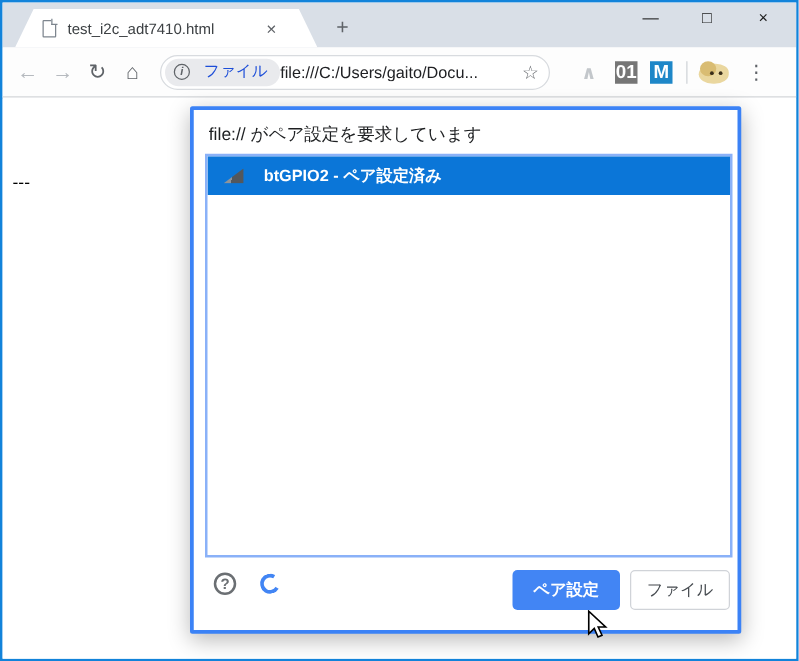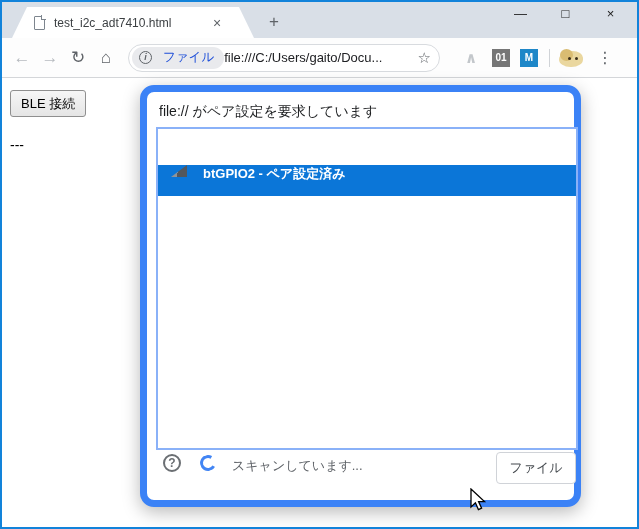--- a/index.html
+++ b/index.html
@@ -34,47 +34,47 @@
              border:1px solid #d8dbdf; border-radius:14px; display:flex; align-items:center; }
   .chip { display:flex; align-items:center; height:22px; margin-left:3px; padding:0 10px 0 7px;
           background:#e9eaed; border-radius:11px; cursor:pointer; }
   .info-icon { width:13px; height:13px; border:1.5px solid #5f6368; border-radius:50%;
                font-size:9px; line-height:10px; text-align:center; color:#5f6368; font-style:italic; font-weight:bold; }
   .chip-label { margin-left:11px; font-size:12.5px; color:#1d4ed8; }
   .url-text { font-size:13px; color:#202124; white-space:nowrap; overflow:hidden; width:178px; }
   .star { position:absolute; right:8px; font-size:15px; color:#5f6368; cursor:pointer; }
   .ext-area { display:flex; align-items:center; margin-left:20px; }
   .acrobat { font-size:15px; font-weight:bold; color:#c3c7cb; width:22px; text-align:center; cursor:pointer; }
-  .badge { width:18px; height:18px; margin-left:10px; color:#fff; font-size:10px; font-weight:bold;
+  .badge { width:18px; height:18px; margin-left:10px; color:#fff; font-size:15px; font-weight:bold;
            text-align:center; line-height:18px; cursor:pointer; }
   .badge-01 { background:var(--badge-gray,#767676); }
   .badge-m  { background:var(--badge-blue,#1e87c8); }
   .vsep { width:1px; height:18px; background:#d0d3d7; margin-left:11px; }
   .hamster { position:relative; width:24px; height:20px; margin-left:9px; cursor:pointer; }
   .h-body { position:absolute; left:0; top:3px; width:24px; height:16px; background:#ead79f;
             border-radius:55% 45% 50% 50%; }
   .h-patch { position:absolute; left:1px; top:1px; width:13px; height:12px; background:#d9bc72; border-radius:50%; }
   .h-eye { position:absolute; width:3px; height:3px; background:#3a2e1a; border-radius:50%; top:9px; }
   .menu-dots { margin-left:12px; font-size:16px; color:#5f6368; width:20px; text-align:center; cursor:pointer; }
 
   
   .content { position:absolute; left:0; top:77px; width:635px; height:448px; background:#fff; }
   .ble-btn { position:absolute; left:8px; top:11px; height:27px; padding:0 10px; font-size:13px; color:#000;
              background:linear-gradient(#f6f6f6,#e5e5e5); border:1px solid #8f8f8f; border-radius:3px;
              font-family:"Liberation Sans","DejaVu Sans",sans-serif; cursor:pointer; }
   .status-text { position:absolute; left:8px; top:58px; font-size:14px; color:#000; }
 
   
-  .dialog { position:absolute; left:138px; top:83px; width:441px; height:422px; background:#fff;
-            border:7px solid #3b82f6; border-radius:14px;
+  .dialog { position:absolute; left:150px; top:83px; width:441px; height:422px; background:#fff;
+            border:3px solid #3b82f6; border-radius:2px;
             box-shadow:0 5px 18px rgba(0,0,0,0.28); }
   .dlg-title { position:absolute; left:12px; top:11px; font-size:14px; color:#1d1f21; }
   .device-list { position:absolute; left:9px; top:35px; width:422px; height:323px; background:#fff;
                  border:2px solid var(--list-border,#8ab1f8); overflow:hidden; }
-  .device-row { height:31px; background:var(--accent-blue,#0b76d8); display:flex; cursor:pointer;margin-top:36px; }
+  .device-row { height:31px; background:var(--accent-blue,#0b76d8); display:flex; align-items:center; cursor:pointer; }
   .signal-icon { width:16px; height:12px; margin-left:13px;
                  clip-path:polygon(0 100%, 100% 0, 100% 100%);
                  background:linear-gradient(105deg, #8f9499 45%, #53575c 45%); }
   .device-label { margin-left:16px; font-size:13px; font-weight:bold; color:#fff; }
   .dlg-footer { position:absolute; left:0; bottom:0; width:100%; height:64px; }
   .help-icon { position:absolute; left:16px; top:18px; width:18px; height:18px; border:2px solid #6b6f73;
                border-radius:50%; font-size:12px; font-weight:bold; color:#6b6f73; text-align:center;
                line-height:15px; cursor:pointer; }
   .spinner { position:absolute; left:53px; top:19px; width:16px; height:16px; border-radius:50%;
              border:3px solid var(--button-blue,#4285f4); border-right-color:transparent;
@@ -131,36 +131,35 @@
         <span class="h-body"></span>
         <span class="h-patch"></span>
         <span class="h-eye" style="left:9px"></span>
         <span class="h-eye" style="left:16px"></span>
       </span>
       <span class="menu-dots">⋮</span>
     </div>
   </div>
 
   <div class="content">
-    <button class="ble-btn">BLE 接続</button>
     <div class="status-text">---</div>
   </div>
 
   <div class="dialog">
     <div class="dlg-title">file:// がペア設定を要求しています</div>
     <div class="device-list">
       <div class="device-row">
         <span class="signal-icon"></span>
         <span class="device-label">btGPIO2 - ペア設定済み</span>
       </div>
     </div>
     <div class="dlg-footer">
       <div class="help-icon">?</div>
       <div class="spinner"></div>
-      <div class="scanning">スキャンしています...</div>
+      <button class="pair-btn">ペア設定</button>
       <button class="cancel-btn">ファイル</button>
     </div>
   </div>
 
   <svg class="cursor" viewBox="0 0 18 24">
     <path d="M2,1 L2,19 L6.4,14.8 L9.4,21.6 L12.6,20.2 L9.6,13.6 L15.5,13.6 Z" fill="#ffffff" stroke="#000000" stroke-width="1.3"></path>
   </svg>
 
 </div>
 

